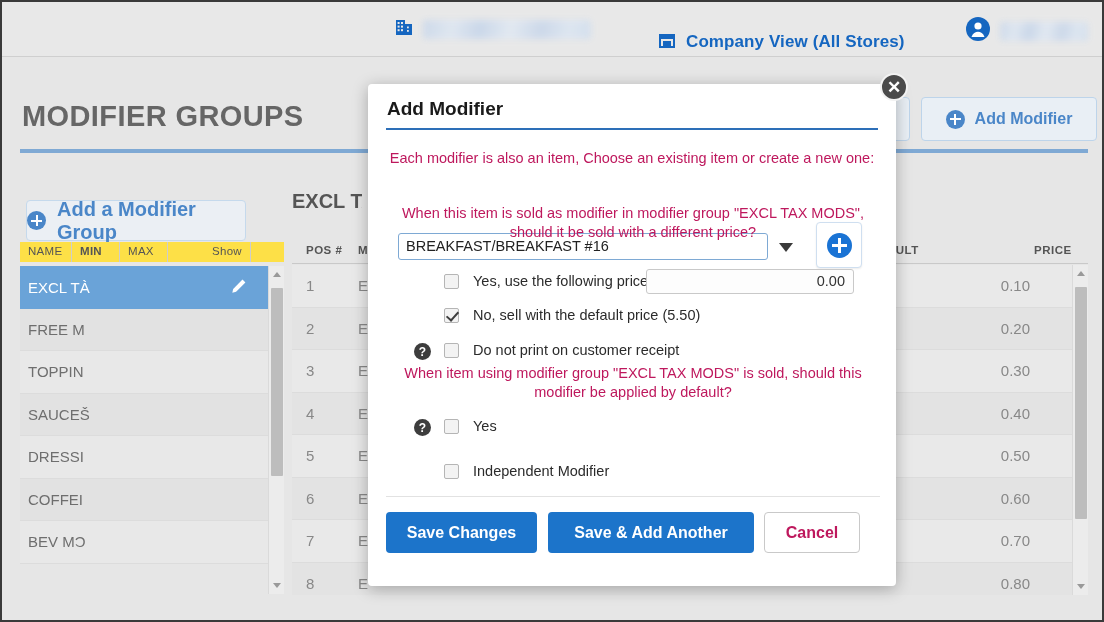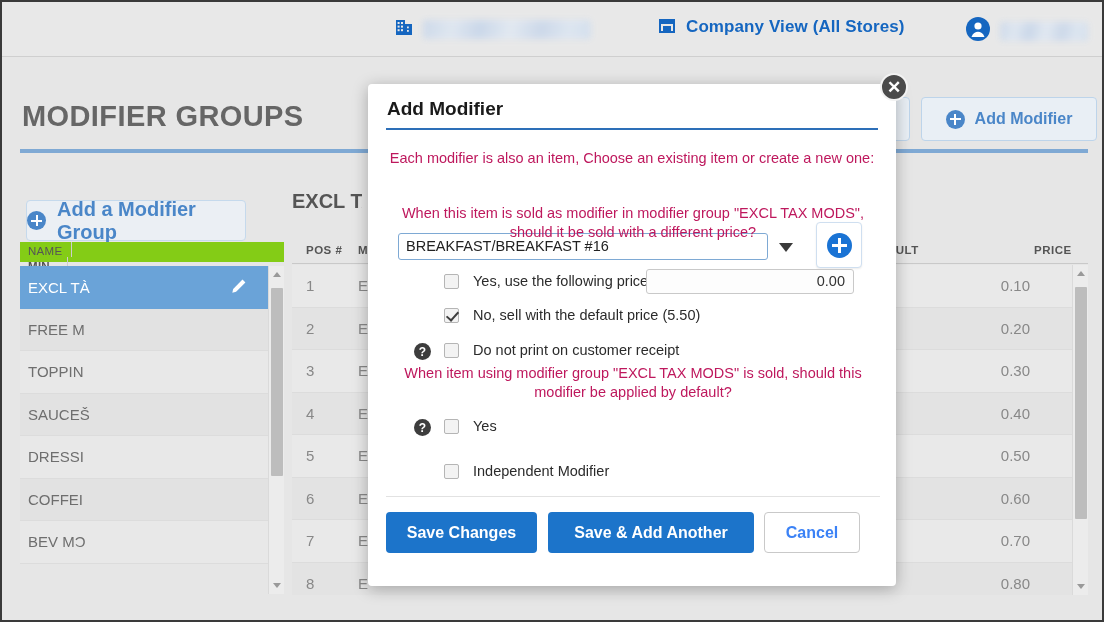--- a/index.html
+++ b/index.html
@@ -20,21 +20,21 @@
 
   
   #topbar {
     position:absolute; left:0; top:0; width:1100px; height:55px;
     background:#e8e8e8;
     border-bottom:1px solid #cfcfcf;
     display:flex; align-items:center;
   }
   .hdr-item { display:flex; align-items:center; gap:9px; }
   #hdr-company { position:absolute; left:392px; top:15px; }
-  #hdr-store   { position:absolute; left:655px; top:13px;align-items:center; }
+  #hdr-store   { position:absolute; left:655px; top:28px;align-items:center; }
   #hdr-user    { position:absolute; left:963px; top:14px; }
   .hdr-label {
     color:#1566c0; font-size:17px; font-weight:bold;
     letter-spacing:.1px; white-space:nowrap;
   }
   .blurred {
     height:19px; border-radius:2px;
     background:linear-gradient(100deg,#ccd9ea 0%, #dfe7f1 18%, #c9d7ea 34%,
                #e2e9f2 52%, #cbd8ea 70%, #dde6f1 86%, #d3dfee 100%);
     filter:blur(3.2px);
@@ -76,22 +76,22 @@
 
   
   #btn-add-group {
     position:absolute; left:24px; top:198px; width:220px; height:41px;
     border:1px solid #c5d9ec; border-radius:4px; background:#ebeff4;
     display:flex; align-items:center; justify-content:center; gap:11px;
     color:#4a86c8; font-size:20px; font-weight:bold;
   }
   #grouplist-head {
     position:absolute; left:18px; top:240px; width:264px; height:20px;
-    display:flex; background:#84cc16;
-    font-size:11.5px; color:#555; letter-spacing:.3px;flex-direction:column;
+    display:flex; background:#fde047;
+    font-size:11.5px; color:#555; letter-spacing:.3px;
   }
   #grouplist-head > div {
     border-right:1px solid #cdcdcd; padding:3px 0 0 8px;
   }
   .gh-name { width:52px; }
   .gh-min  { width:48px;font-weight:bold; }
   .gh-max  { width:48px; }
   .gh-show { width:47px;margin-left:36px; }
   .gh-pad  { flex:1; border-right:none !important; }
 
@@ -256,21 +256,21 @@
     position:absolute; left:18px; top:412px; width:494px; height:1px;
     background:#e2e2e2;
   }
   .mbtn {
     position:absolute; top:428px; height:41px;
     display:flex; align-items:center; justify-content:center;
     font-size:16px; font-weight:bold; border-radius:4px;
   }
   #btn-save   { left:18px; width:151px; background:#1c74ca; color:#fff; }
   #btn-saveadd{ left:180px; width:206px; background:#1c74ca; color:#fff; }
-  #btn-cancel { left:396px; width:96px; background:#fff; color:#3b82f6;
+  #btn-cancel { left:396px; width:96px; background:#fff; color:#be185d;
                 border:1px solid #c9c9c9; }
 </style>
 </head>
 <body>
 
 <div id="frame">
 
   <div id="topbar">
 
     <div id="hdr-company" class="hdr-item">

